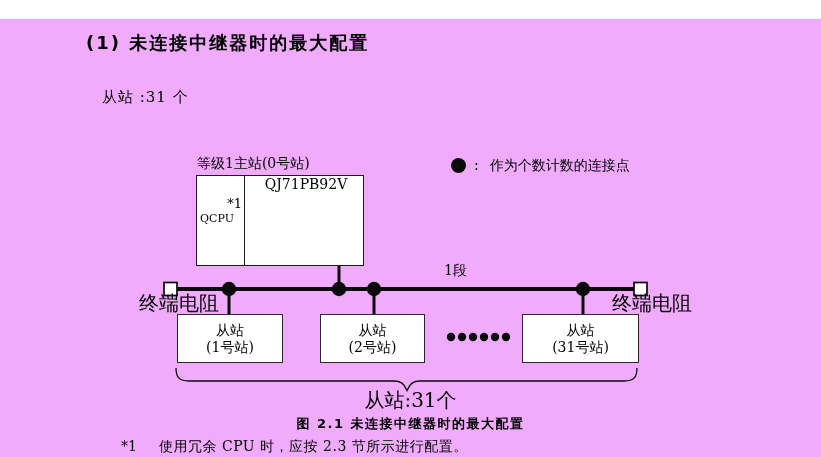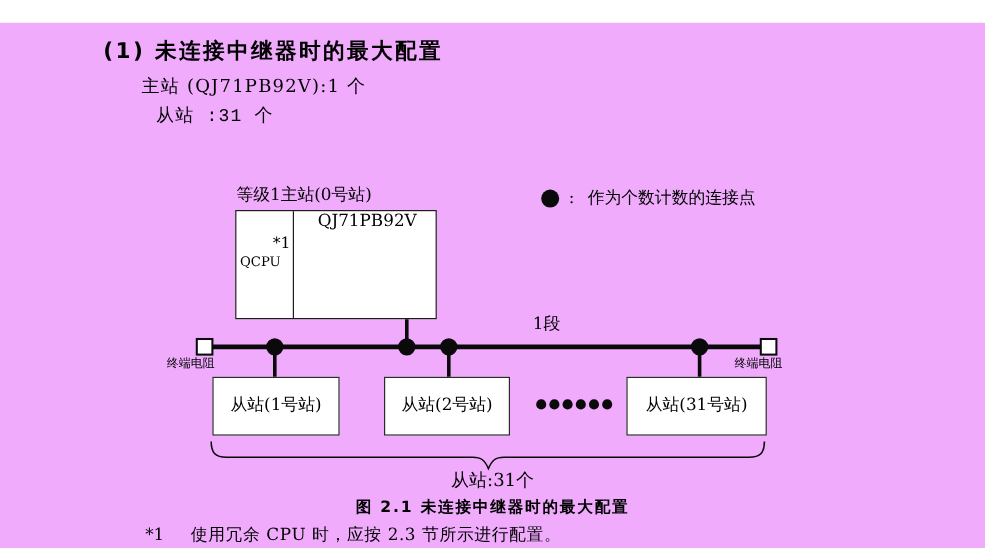--- a/index.html
+++ b/index.html
@@ -20,21 +20,21 @@
 
   .title {
     left: 86px; top: 12px;
     font-family: "DejaVu Sans", "Liberation Sans", sans-serif;
     font-weight: bold;
     font-size: 18px; line-height: 23px;
     letter-spacing: 2px;
   }
   .hline { font-size: 15px; line-height: 19px; letter-spacing: 1px; }
   .hline1 { left: 118px; top: 44px; }
-  .hline2 { left: 130px; top: 69px; font-family: Liberation Mono, monospace; }
+  .hline2 { left: 102px; top: 69px; }
 
   .master-label { left: 197px; top: 136px; font-size: 14px; line-height: 17px; }
 
   .master-box {
     position: absolute;
     left: 196px; top: 156px;
     width: 168px; height: 91px;
     border: 1px solid #1c1c1c;
     box-sizing: border-box;
     display: flex;
@@ -67,64 +67,63 @@
   }
   .legend-dot {
     width: 15px; height: 15px;
     background: #0a0a0a; border-radius: 50%;
     margin-right: 8px;
   }
   .legend-colon { margin-right: 11px; }
 
   .seg-label { left: 444px; top: 243px; font-size: 14px; line-height: 17px; }
 
-  .term-label { font-size: 10px; line-height: 17px; }
+  .term-label { font-size: 20px; line-height: 17px; }
   .term-left  { left: 139px; top: 276px; }
   .term-right { left: 612px; top: 276px; }
 
   .slave-box {
     position: absolute;
     top: 295px; height: 49px;
     border: 1.2px solid #2a2a2a;
     box-sizing: border-box;
     background: #fff;
-    display: flex; flex-direction: row;
+    display: flex; flex-direction: column;
     align-items: center; justify-content: center;
     font-size: 14px; line-height: 17px;
     text-align: center;
   }
   .slave1  { left: 177px; width: 106px; }
   .slave2  { left: 320px; width: 105px; }
   .slave31 { left: 522px; width: 117px; }
 
   .brace-label {
     left: 0; top: 372px; width: 821px;
     text-align: center;
-    font-size: 15px; line-height: 18px;
+    font-size: 20px; line-height: 18px;
   }
   .caption {
     left: 0; top: 394px; width: 821px;
     text-align: center;
     font-family: "DejaVu Sans", "Liberation Sans", sans-serif;
     font-weight: bold;
     font-size: 13px; line-height: 21px;
     letter-spacing: 1.5px;
   }
   .footnote-marker { left: 121px; top: 419px; font-size: 14px; line-height: 17px; }
   .footnote-text   { left: 159px; top: 419px; font-size: 14px; line-height: 17px; letter-spacing: 0.5px; }
 
   svg.diagram-lines { position: absolute; left: 0; top: 0; }
 </style>
 </head>
 <body>
 
 <div class="page">
 
   <div class="abs title">(1) 未连接中继器时的最大配置</div>
-  <div class="abs hline hline1">主站 (QJ71PB92V):1 个</div>
   <div class="abs hline hline2">从站 :31 个</div>
 
   <svg class="diagram-lines" width="821" height="457" viewBox="0 0 821 457">
 
     <line x1="177" y1="270" x2="635" y2="270" stroke="#0a0a0a" stroke-width="4"></line>
 
     <line x1="339" y1="246" x2="339" y2="270" stroke="#0a0a0a" stroke-width="3"></line>
     <line x1="229" y1="270" x2="229" y2="296" stroke="#0a0a0a" stroke-width="3"></line>
     <line x1="374" y1="270" x2="374" y2="296" stroke="#0a0a0a" stroke-width="3"></line>
     <line x1="583" y1="270" x2="583" y2="296" stroke="#0a0a0a" stroke-width="3"></line>

